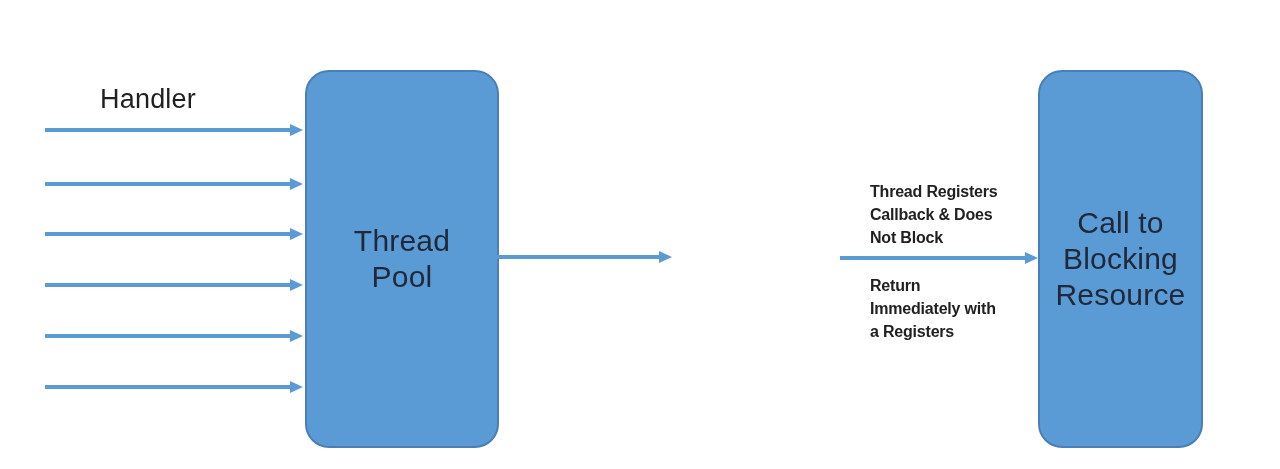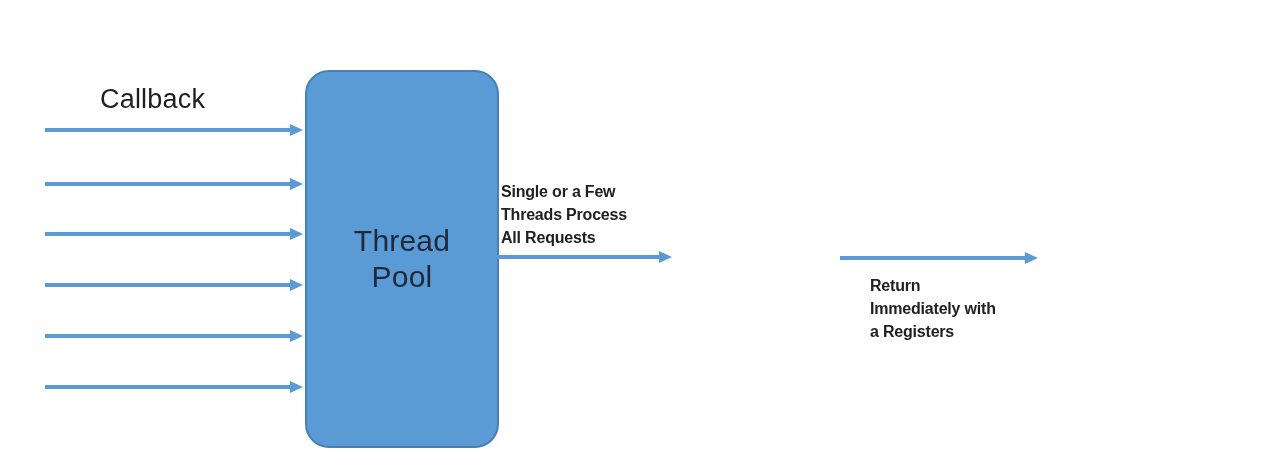--- a/index.html
+++ b/index.html
@@ -77,21 +77,21 @@
     border-top:6px solid transparent;
     border-bottom:6px solid transparent;
     border-left:13px solid var(--arrow);
   }
 </style>
 </head>
 <body>
 
 <div class="canvas">
 
-  <div class="requests-label">Callback</div>
+  <div class="requests-label">Handler</div>
 
   <div class="arrow" style="left:45px;top:124px;width:258px">
     <span class="shaft"></span>
     <span class="head"></span>
   </div>
   <div class="arrow" style="left:45px;top:178px;width:258px">
     <span class="shaft"></span>
     <span class="head"></span>
   </div>
   <div class="arrow" style="left:45px;top:228px;width:258px">
@@ -114,29 +114,34 @@
   <div class="node" style="left:305px;width:194px">
     <div class="node-label">Thread
 Pool</div>
   </div>
 
   <div class="arrow" style="left:472px;top:251px;width:200px">
     <span class="shaft"></span>
     <span class="head"></span>
   </div>
 
-  <div class="edge-label" style="left:501px;top:180px;width:150px">Single or a Few
-Threads Process
-All Requests</div>
 
 
   <div class="arrow" style="left:840px;top:252px;width:198px">
     <span class="shaft"></span>
     <span class="head"></span>
   </div>
 
+  <div class="edge-label" style="left:870px;top:180px;width:160px">Thread Registers
+Callback &amp; Does
+Not Block</div>
 
   <div class="edge-label" style="left:870px;top:274px;width:160px">Return
 Immediately with
 a Registers</div>
 
+  <div class="node" style="left:1038px;width:165px">
+    <div class="node-label">Call to
+Blocking
+Resource</div>
+  </div>
 
 </div>
 
 </body></html>

